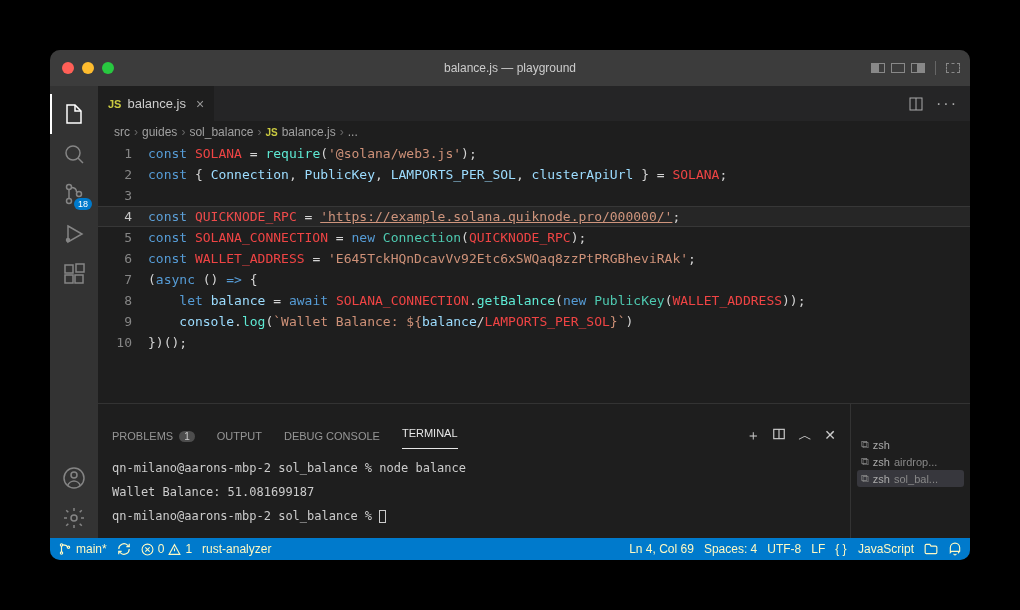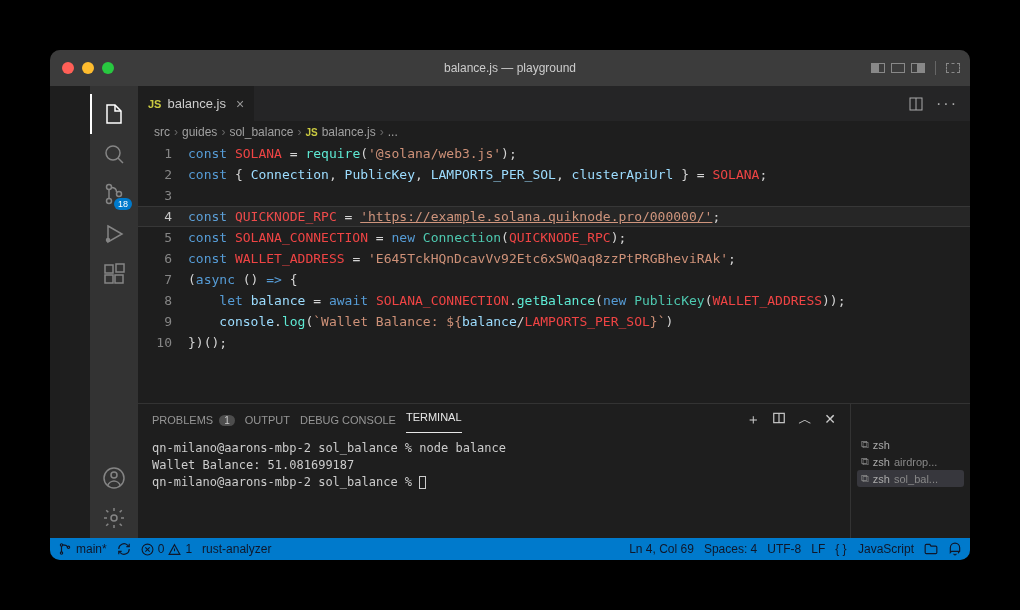--- a/index.html
+++ b/index.html
@@ -26,21 +26,21 @@
   .dot { width: 12px; height: 12px; border-radius: 50%; }
   .red { background: #ff5f57; } .yellow { background: #febc2e; } .green { background: #28c840; }
   .title { position: absolute; left: 0; right: 0; text-align: center; color: #ccc; font-size: 12px; pointer-events: none; }
   .title-right { position: absolute; right: 10px; display: flex; gap: 6px; align-items: center; }
   .tr-box { width: 14px; height: 10px; border: 1px solid #888; }
   .tr-split { display:flex; } .tr-split div{width:7px;height:10px;border:1px solid #888;} .tr-split div:first-child{background:#888;}
   .body { flex: 1; display: flex; min-height: 0; }
   .activity {
     width: 48px; background: #333333;
     display: flex; flex-direction: column; align-items: center;
-    padding-top: 8px; flex-shrink: 0; margin-left: 40px;
+    padding-top: 8px; flex-shrink: 0;
   }
   .act-icon {
     width: 48px; height: 40px; display: flex; align-items: center; justify-content: center;
     color: #858585; cursor: pointer; position: relative;
   }
   .act-icon.active { color: #fff; }
   .act-icon.active::before { content:''; position:absolute; left:0; top:0; bottom:0; width:2px; background:#fff; }
   .act-spacer { flex: 1; }
   .badge {
     position: absolute; bottom: 4px; right: 6px;
@@ -75,44 +75,44 @@
   .line-hl { position:absolute; left:0; right:0; height:21px; background:rgba(255,255,255,.04); top:63px; pointer-events:none; border:1px solid rgba(255,255,255,.08); border-left:none; border-right:none;}
   .tok-kw { color: #569cd6; } .tok-const { color: #ef4444; }
   .tok-var { color: #9cdcfe; } .tok-str { color: #ce9178; }
   .tok-fn { color: #5eead4; } .tok-type { color: #4ec9b0; } .tok-op { color: #d4d4d4; }
   .panel {
     height: 135px; background: #1e1e1e; border-top: 1px solid #333;
     display: flex; flex-shrink: 0;
   }
   .panel-main { flex: 1; display: flex; flex-direction: column; min-width: 0; }
   .panel-tabs {
-    height: 32px; display: flex; align-items: center; gap: 10px;
-    padding: 0 14px; font-size: 11px; color: #969696;
+    height: 32px; display: flex; align-items: center; gap: 22px;
+    padding: 0 14px; font-size: 11px; color: #969696; margin-top: 16px;
   }
   .ptab { cursor: pointer; display:flex; align-items:center; gap:6px; }
   .ptab.active { color: #e7e7e7; border-bottom: 1px solid #e7e7e7; padding-bottom: 9px; margin-bottom:-4px;}
   .pcount { background:#4d4d4d; color:#ccc; border-radius:8px; font-size:10px; padding:0 5px; }
   .ptab-right { margin-left: auto; display: flex; gap: 12px; color: #ccc; font-size: 14px; }
   .term {
     flex: 1; padding: 4px 14px; color: #ccc;
-    font-family: "Menlo", "Consolas", monospace; font-size: 12px; line-height: 17px;
+    font-family: "Menlo", "Consolas", monospace; font-size: 12px; line-height: 24px;
     white-space: pre;
   }
   .term .cursor { display:inline-block; width:7px; height:13px; border:1px solid #ccc; vertical-align:middle; }
   .panel-side {
     width: 120px; border-left: 1px solid #333; padding: 32px 6px 6px;
     font-size: 11px; color: #ccc;
   }
   .term-item { display:flex; align-items:center; gap:4px; padding:2px 4px; cursor:pointer; border-radius:3px; overflow:hidden; white-space:nowrap; }
   .term-item.active { background:#37373d; }
   .term-item .sh { color:#aaa; font-size:11px; }
   .term-item .lbl { color:#888; text-overflow:ellipsis; overflow:hidden; }
   .statusbar {
     height: 22px; background: #007acc; display: flex; align-items: center;
-    color: #0f172a; font-size: 12px; padding: 0 8px; gap: 10px; flex-shrink:0;
+    color: #fef9c3; font-size: 12px; padding: 0 8px; gap: 10px; flex-shrink:0;
   }
   .statusbar .grow { flex: 1; }
   .sb-item { display: flex; align-items: center; gap: 4px; cursor: pointer; }
   svg { display: block; }
 </style>
 </head>
 <body>
 
 <div class="window">
 

